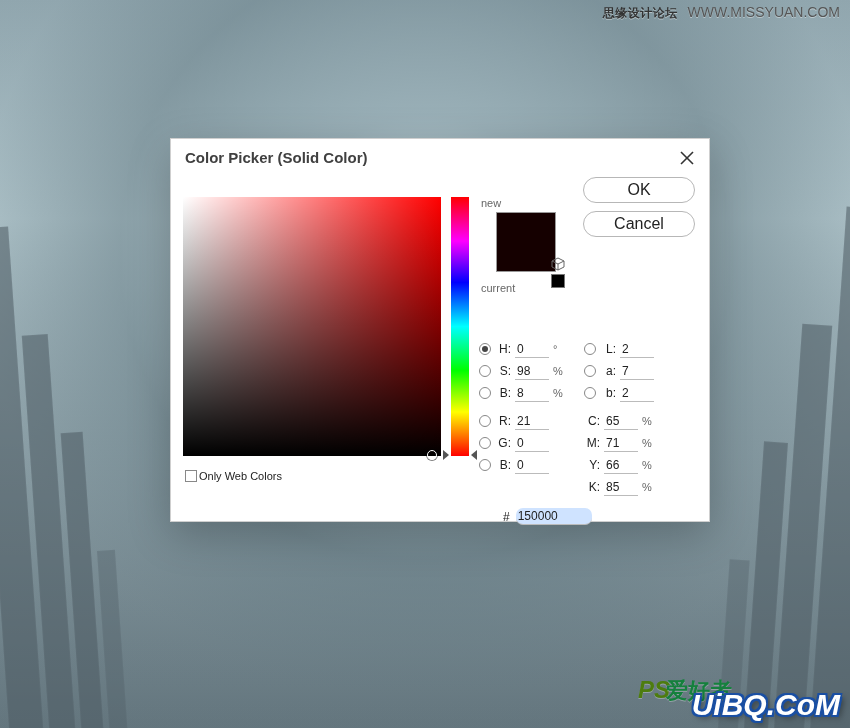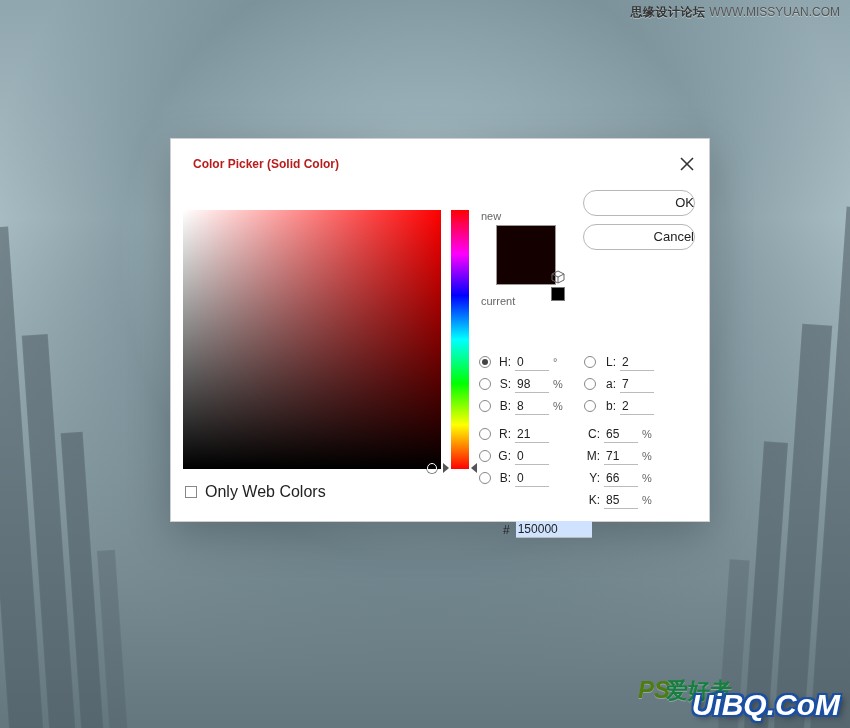--- a/index.html
+++ b/index.html
@@ -23,40 +23,40 @@
   .bld { display:inline-block; margin:0 3px; width:34px; background: #4d5b63; opacity:.55; box-shadow: inset 0 0 0 1px rgba(255,255,255,.03); }
   .bwrap.left .bld:nth-child(1){height:540px}
   .bwrap.left .bld:nth-child(2){height:430px;width:26px}
   .bwrap.left .bld:nth-child(3){height:330px;width:22px}
   .bwrap.left .bld:nth-child(4){height:210px;width:18px;opacity:.35}
   .bwrap.right .bld:nth-child(1){height:200px;width:20px;opacity:.35}
   .bwrap.right .bld:nth-child(2){height:320px;width:24px}
   .bwrap.right .bld:nth-child(3){height:440px;width:30px}
   .bwrap.right .bld:nth-child(4){height:560px;width:40px}
   .watermark-top { position:absolute; top:4px; right:10px; font-size:12px; font-weight:bold; color:#333; text-shadow:0 1px 0 rgba(255,255,255,.4); letter-spacing:.5px; }
-  .watermark-top .site { font-size:12px; font-weight:normal; color:#555; letter-spacing:0; }
+  .watermark-top .site { font-size:14px; font-weight:normal; color:#555; margin-left:6px; letter-spacing:0; }
   .watermark-bl { position:absolute; bottom:6px; right:10px; font-size:30px; font-weight:900; font-style:italic; color:#fff;
     text-shadow: -2px -2px 0 #1a4fa3, 2px -2px 0 #1a4fa3, -2px 2px 0 #1a4fa3, 2px 2px 0 #1a4fa3, 3px 3px 6px rgba(0,0,0,.5);}
   .watermark-ps { position:absolute; bottom:24px; right:180px; font-size:24px; font-weight:900; font-style:italic; color:#4d7c0f; text-shadow:0 1px 0 rgba(255,255,255,.3);}
   .watermark-cn { position:absolute; bottom:22px; right:118px; font-size:22px; font-weight:900; color:#15803d; text-shadow:0 1px 0 rgba(255,255,255,.3);}
 
   
   .dialog {
     position: absolute;
     left: 170px; top: 138px;
     width: 540px; height: 384px;
     background: #fff;
     border: 1px solid #cfcfcf;
     box-shadow: 0 12px 40px rgba(0,0,0,.22);
   }
   .titlebar {
     display: flex; align-items: center; justify-content: space-between;
     padding: 10px 14px 6px 14px;
   }
-  .titlebar h1 { margin:8px; font-size: 12px; font-weight: bold; color:#b91c1c; }
+  .titlebar h1 { margin:0; font-size: 15px; font-weight: bold; color:#404040; }
   .close-x { width:16px; height:16px; cursor:pointer; }
   .dialog-body { position:relative; width:100%; height: calc(100% - 36px); }
 
   .sv-field {
     position:absolute; left:12px; top:25px; width:258px; height:259px;
     background:
       linear-gradient(to top, #000, rgba(0,0,0,0) 100%),
       linear-gradient(to right, #fff, #ff0000);
   }
   .sv-cursor {
@@ -85,42 +85,42 @@
   .swatch-area { position:absolute; left:310px; top:25px; width:90px; text-align:left; }
   .swatch-label { font-size:11px; color:#666; margin-bottom:3px; }
   .swatch-box { width:60px; height:60px; margin:0 auto; border:1px solid #999; background:#150000; }
   .swatch-label2 { font-size:11px; color:#666; margin-top:10px; }
   .cube-icon { position:absolute; left:380px; top:85px; width:14px; height:14px; }
   .mini-swatch { position:absolute; left:380px; top:102px; width:14px; height:14px; border:1px solid #777; background:#000; }
 
   .btn-col { position:absolute; right:14px; top:5px; width:112px; display:flex; flex-direction:column; gap:8px; }
   .ps-btn {
     height:26px; border:1px solid #b7b7b7; border-radius:13px; background:#fff;
-    font-size:13px; color:#222; cursor:pointer; text-align:right; line-height:24px;
+    font-size:16px; color:#222; cursor:pointer; text-align:center; line-height:24px;
   }
   .ps-btn.spaced { margin-top:6px; }
 
   .fields { position:absolute; left:308px; top:166px; width:215px; font-size:12px; color:#222; }
   .frow { display:flex; align-items:center; height:22px; }
   .col-l { width:105px; display:flex; align-items:center; }
   .col-r { width:110px; display:flex; align-items:center; }
   .radio { width:12px; height:12px; border:1px solid #888; border-radius:50%; margin-right:6px; display:inline-block; position:relative; background:#fff; }
   .radio.sel::after { content:""; position:absolute; left:2px; top:2px; width:6px; height:6px; background:#444; border-radius:50%; }
   .flabel { width:14px; text-align:right; margin-right:4px; }
   .flabel2 { width:16px; text-align:right; margin-right:4px; }
   .finput {
     width:34px; border:none; border-bottom:1px solid #bbb; font-size:12px; padding:1px 2px;
     color:#222; background:transparent;
   }
-  .finput.hex { width:76px; background:#cfe3ff; }
+  .finput.hex { width:76px; background:#cfe3ff;border-radius:7px; }
   .funit { width:14px; margin-left:4px; font-size:11px; color:#666; }
   .hexrow { margin-top:10px; display:flex; align-items:center; margin-left:24px; }
   .hexhash { margin-right:6px; }
 
-  .webcolors { position:absolute; left:14px; top:298px; font-size:16px; color:#222; display:flex; align-items:center; gap:8px; }
+  .webcolors { position:absolute; left:14px; top:298px; font-size:11px; color:#222; display:flex; align-items:center; gap:2px; }
   .cb { width:12px; height:12px; border:1px solid #888; background:#fff; display:inline-block; }
 </style>
 </head>
 <body>
 
 <div class="bg-buildings">
   <div class="bwrap left">
     <span class="bld"></span><span class="bld"></span><span class="bld"></span><span class="bld"></span>
   </div>
   <div class="bwrap right">

